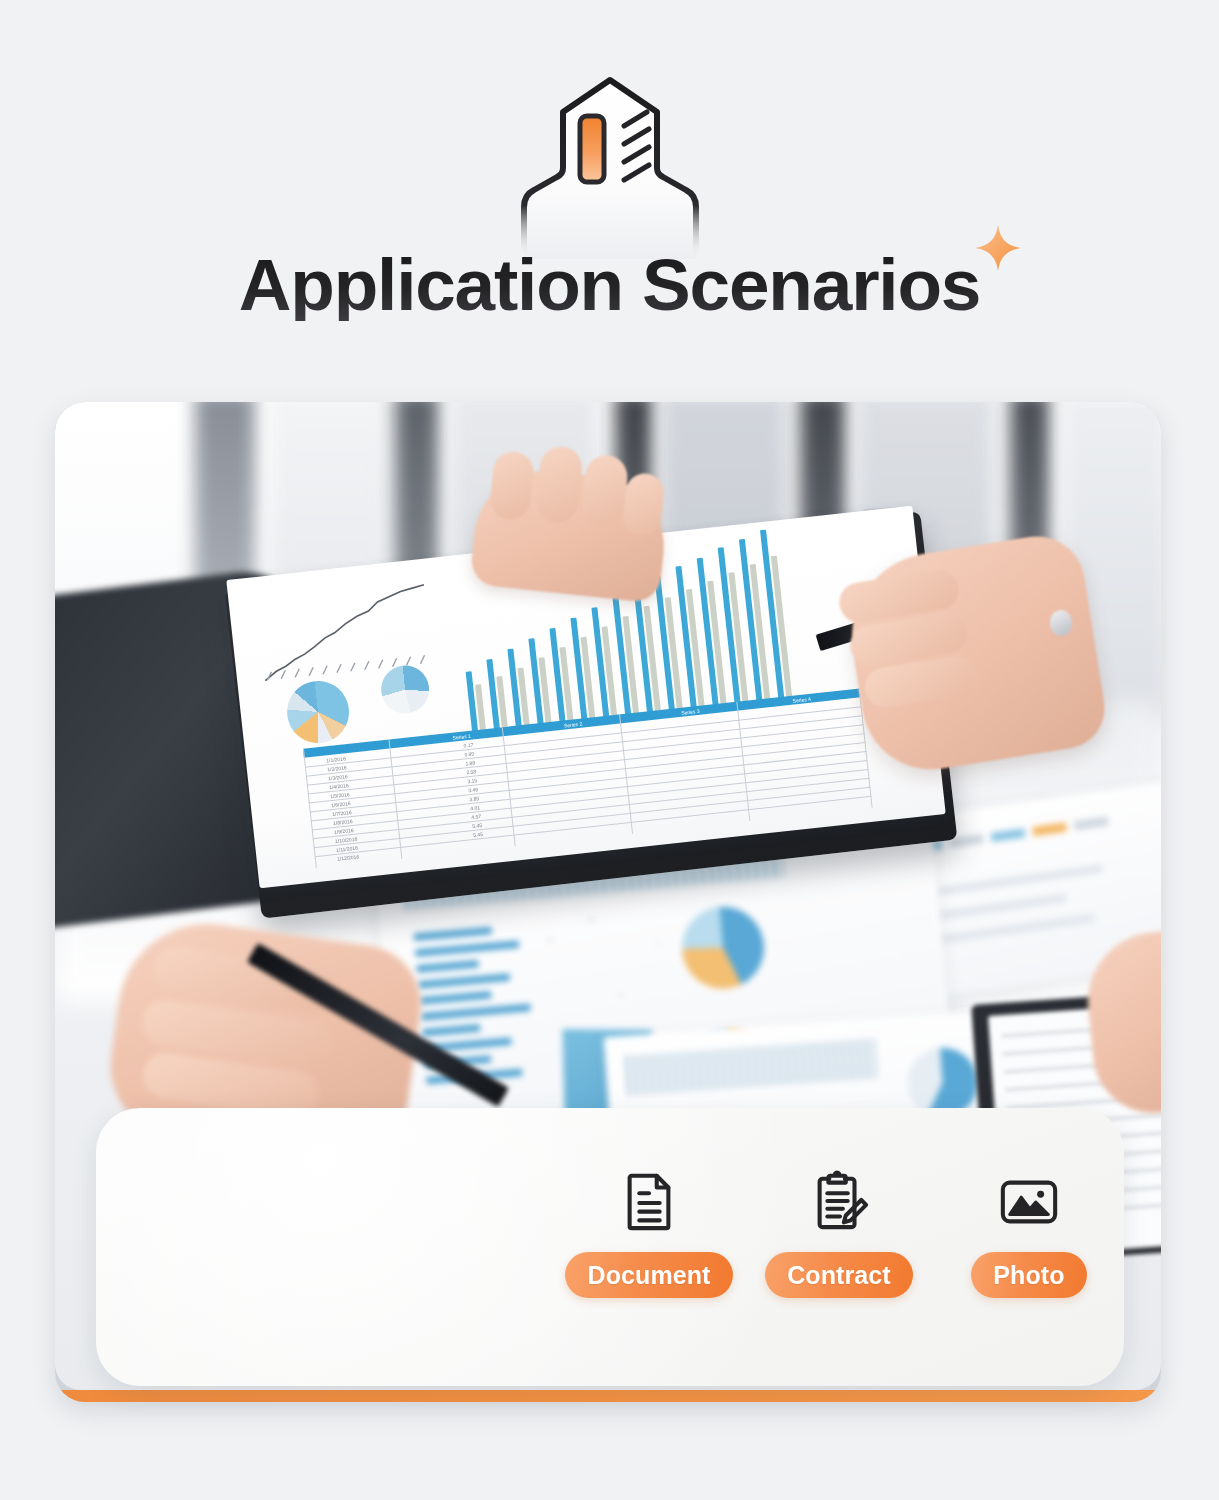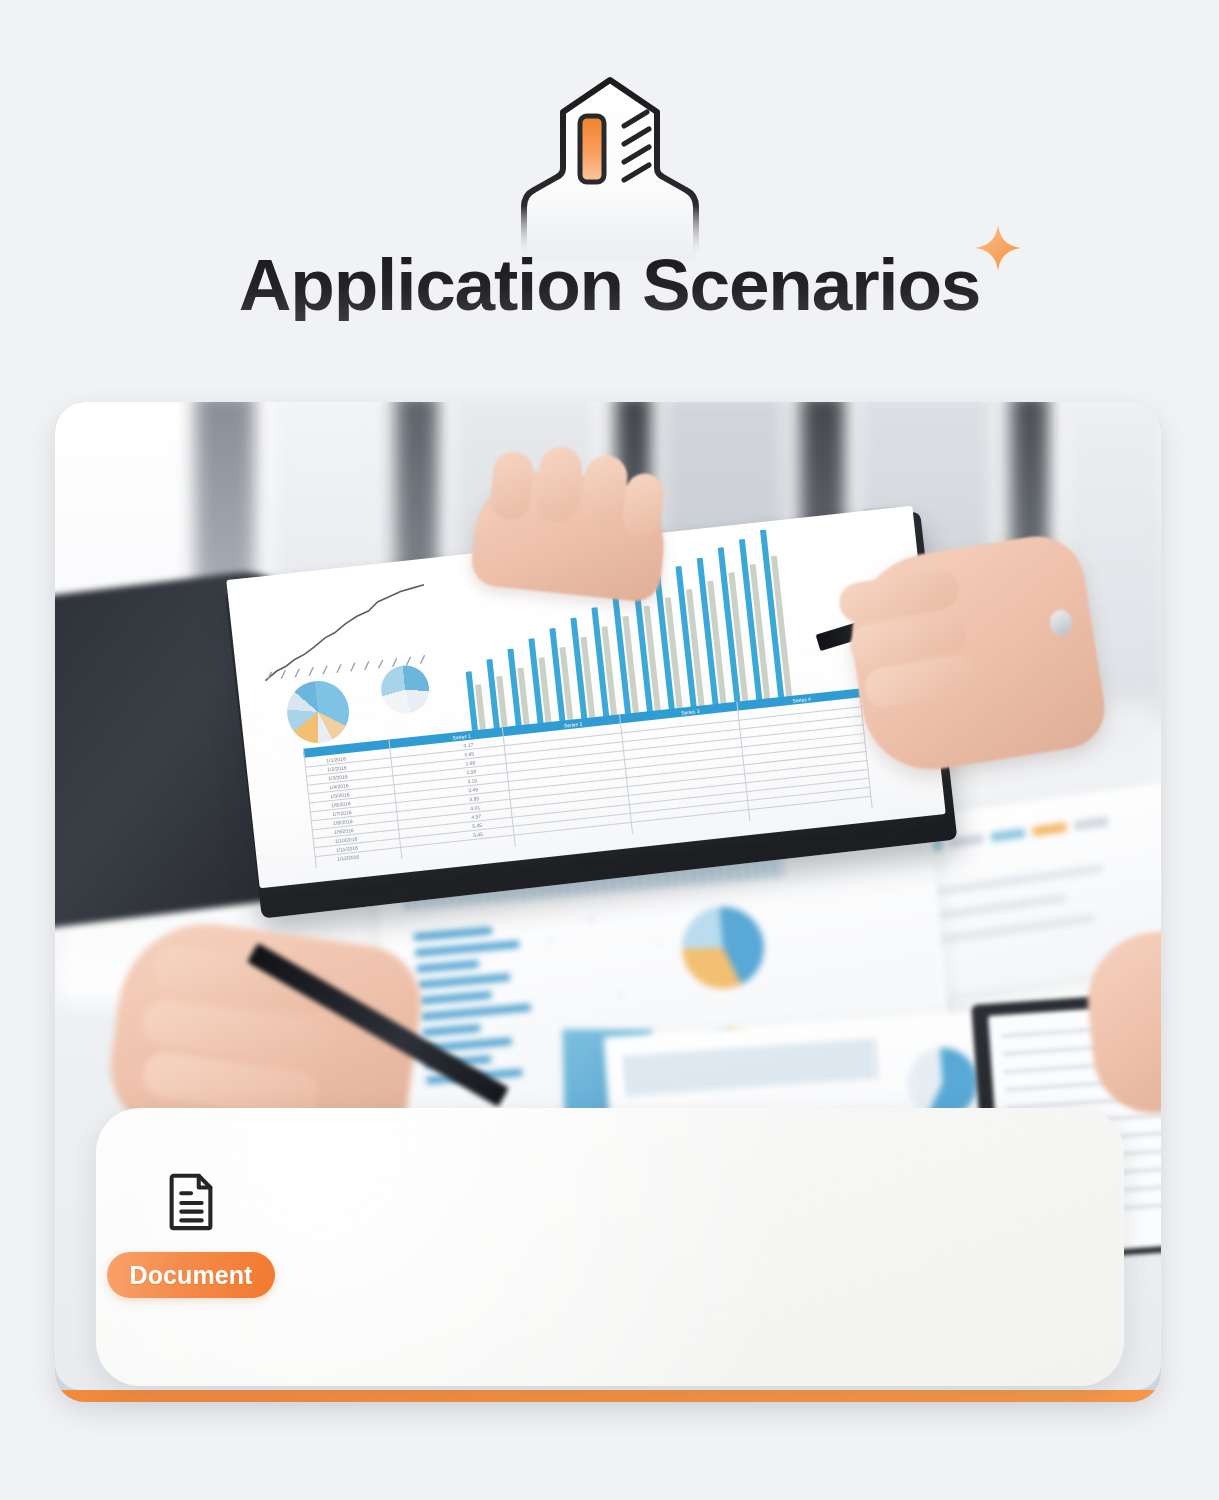--- a/index.html
+++ b/index.html
@@ -315,21 +315,21 @@
       linear-gradient(160deg,#fbfbfb 0%,#f6f6f5 48%,#f2f2f1 100%);
     border-radius: 44px;
     box-shadow: 0 8px 26px rgba(80,90,105,0.14);
   }
 
   .feature-row {
     position: absolute;
     left: 0; top: 56px;
     width: 1028px;
     display: flex;
-    justify-content: space-between;
+    justify-content: flex-end;
     align-items: flex-start;
   }
 
   .feature-item {
     display: flex;
     flex-direction: column;
     align-items: center;
     width: 190px;
   }
 
@@ -630,18 +630,43 @@
           <path d="M40 6 v12 h12"></path>
           <line x1="22" y1="24" x2="32" y2="24"></line>
           <line x1="22" y1="34" x2="43" y2="34"></line>
           <line x1="22" y1="43" x2="43" y2="43"></line>
           <line x1="22" y1="52" x2="43" y2="52"></line>
         </svg>
       </span>
       <span class="feature-pill">Document</span>
     </div>
 
-
+    <div class="feature-item">
+      <span class="feature-icon">
+        <svg viewBox="0 0 64 64" width="62" height="62" fill="none" stroke="#252528" stroke-width="4.2" stroke-linecap="round" stroke-linejoin="round">
+          <path d="M22 9 H15 a3 3 0 0 0 -3 3 v44 a3 3 0 0 0 3 3 h30 a3 3 0 0 0 3 -3 V12 a3 3 0 0 0 -3 -3 h-7"></path>
+          <path d="M23 6 h14 a2 2 0 0 1 2 2 v5 H21 V8 a2 2 0 0 1 2 -2 z"></path>
+          <path d="M28 3.5 a2.5 2.5 0 0 1 4 0"></path>
+          <line x1="20" y1="24" x2="41" y2="24"></line>
+          <line x1="20" y1="32" x2="41" y2="32"></line>
+          <line x1="20" y1="40" x2="36" y2="40"></line>
+          <line x1="20" y1="48" x2="33" y2="48"></line>
+          <path d="M55 31 l5 5 -16 16 -7 2 2 -7 z"></path>
+        </svg>
+      </span>
+      <span class="feature-pill">Contract</span>
+    </div>
+
+    <div class="feature-item">
+      <span class="feature-icon">
+        <svg viewBox="0 0 64 64" width="62" height="62" fill="none" stroke="#252528" stroke-width="4.2" stroke-linecap="round" stroke-linejoin="round">
+          <rect x="5" y="13" width="54" height="40" rx="7"></rect>
+          <circle cx="44" cy="25" r="3.6" fill="#252528" stroke="none"></circle>
+          <path d="M12 46 L24 28 L33 40 L39 33 L52 46 Z" fill="#252528" stroke="#252528" stroke-width="3"></path>
+        </svg>
+      </span>
+      <span class="feature-pill">Photo</span>
+    </div>
 
 
 
   </div>
 </div>
 
 </body></html>

